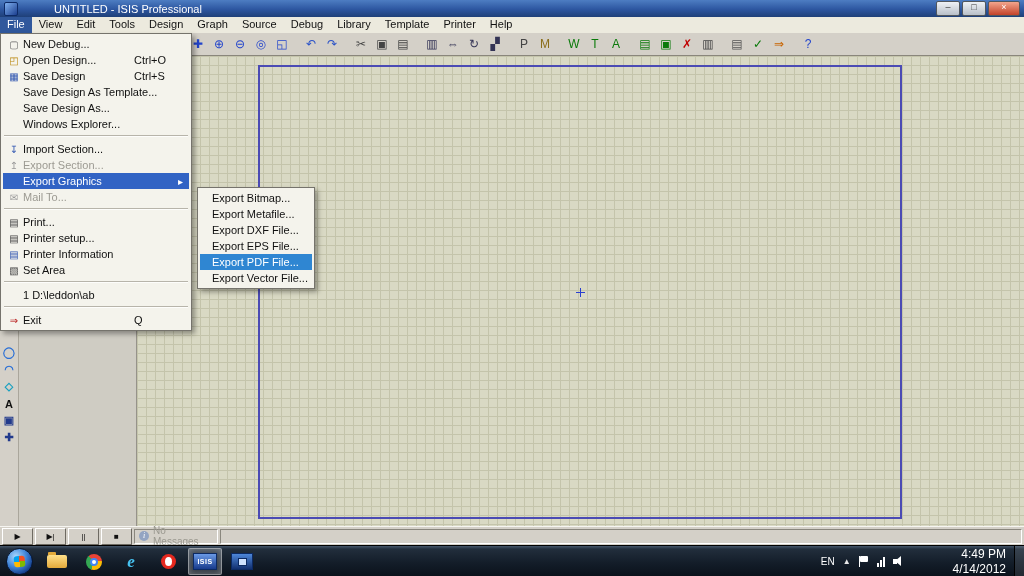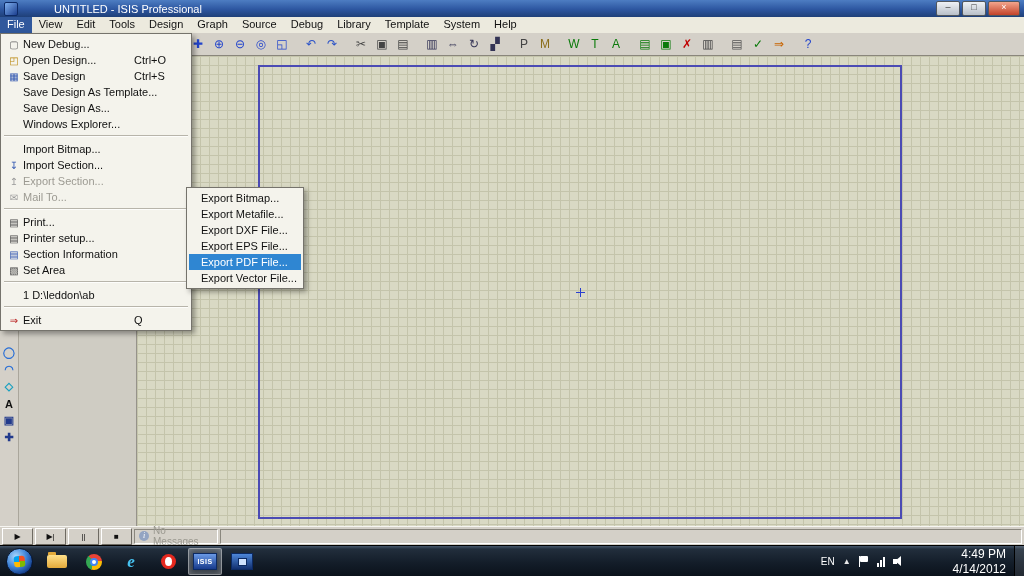--- a/index.html
+++ b/index.html
@@ -46,21 +46,21 @@
     background-size:9px 9px;border-top:1px solid #8a867c;box-sizing:border-box;}
   .sheet-border{position:absolute;left:121px;top:9px;width:644px;height:454px;
     border:2px solid #4b4bb4;box-sizing:border-box;}
   .origin-marker{position:absolute;left:443px;top:232px;width:1px;height:9px;background:#2a3fd0;}
   .origin-marker::after{content:"";position:absolute;left:-4px;top:4px;width:9px;height:1px;background:#2a3fd0;}
 
   
   .menu-panel{position:absolute;background:#f4f3ec;border:1px solid #75736c;
     box-shadow:3px 3px 5px rgba(0,0,0,.35);font-size:11px;padding:2px;z-index:50;color:#111;}
   .file-menu{left:0;top:33px;width:186px;}
-  .submenu{left:186px;top:187px;width:112px;z-index:51;}
+  .submenu{left:197px;top:187px;width:112px;z-index:51;}
   .menu-item{height:16px;display:flex;align-items:center;padding:0 2px;position:relative;white-space:nowrap;}
   .mi-icon{width:18px;text-align:center;font-size:10px;flex:none;}
   .submenu .mi-icon{width:10px;}
   .mi-label{flex:1;}
   .mi-short{margin-left:auto;min-width:44px;text-align:left;flex:none;}
   .submenu .mi-short{min-width:4px;}
   .mi-arrow{width:9px;flex:none;}
   .menu-item.has-submenu .mi-arrow::after{content:"▸";font-size:10px;}
   .menu-item.highlighted{background:#3163c4;color:#fff;}
   .menu-item.highlighted .mi-icon{color:#fff !important;}
@@ -149,21 +149,21 @@
   <span class="mb-item active">File</span>
       <span class="mb-item">View</span>
       <span class="mb-item">Edit</span>
       <span class="mb-item">Tools</span>
       <span class="mb-item">Design</span>
       <span class="mb-item">Graph</span>
       <span class="mb-item">Source</span>
       <span class="mb-item">Debug</span>
       <span class="mb-item">Library</span>
       <span class="mb-item">Template</span>
-      <span class="mb-item">System</span>
+      <span class="mb-item">Printer</span>
       <span class="mb-item">Help</span>
     </div>
 
   <div class="toolbar">
 
   <span class="tool-btn" style="color: rgb(102, 102, 102);">▢</span>
       <span class="tool-btn" style="color: rgb(184, 134, 11);">◰</span>
       <span class="tool-btn" style="color: rgb(47, 85, 176);">▦</span>
       <span class="tool-btn" style="color: rgb(47, 85, 176);">↧</span>
       <span class="tool-btn sep-after" style="color: rgb(47, 85, 176);">↥</span>
@@ -251,41 +251,41 @@
         <span class="mi-arrow"></span>
       </div>
 
       <div class="menu-item sep-after">
         <span class="mi-icon"></span>
         <span class="mi-label">Windows Explorer...</span>
         <span class="mi-short"></span>
         <span class="mi-arrow"></span>
       </div>
 
-      <div class="menu-item">
-        <span class="mi-icon"></span>
-        <span class="mi-label">Import Bitmap...</span>
-        <span class="mi-short"></span>
-        <span class="mi-arrow"></span>
-      </div>
 
       <div class="menu-item">
         <span class="mi-icon" style="color: rgb(47, 85, 176);">↧</span>
         <span class="mi-label">Import Section...</span>
         <span class="mi-short"></span>
         <span class="mi-arrow"></span>
       </div>
 
       <div class="menu-item disabled">
         <span class="mi-icon" style="color: rgb(154, 154, 154);">↥</span>
         <span class="mi-label">Export Section...</span>
         <span class="mi-short"></span>
         <span class="mi-arrow"></span>
       </div>
 
+      <div class="menu-item highlighted has-submenu">
+        <span class="mi-icon"></span>
+        <span class="mi-label">Export Graphics</span>
+        <span class="mi-short"></span>
+        <span class="mi-arrow"></span>
+      </div>
 
       <div class="menu-item disabled sep-after">
         <span class="mi-icon" style="color: rgb(154, 154, 154);">✉</span>
         <span class="mi-label">Mail To...</span>
         <span class="mi-short"></span>
         <span class="mi-arrow"></span>
       </div>
 
       <div class="menu-item">
         <span class="mi-icon" style="color: rgb(68, 68, 68);">▤</span>
@@ -296,21 +296,21 @@
 
       <div class="menu-item">
         <span class="mi-icon" style="color: rgb(68, 68, 68);">▤</span>
         <span class="mi-label">Printer setup...</span>
         <span class="mi-short"></span>
         <span class="mi-arrow"></span>
       </div>
 
       <div class="menu-item">
         <span class="mi-icon" style="color: rgb(47, 85, 176);">▤</span>
-        <span class="mi-label">Section Information</span>
+        <span class="mi-label">Printer Information</span>
         <span class="mi-short"></span>
         <span class="mi-arrow"></span>
       </div>
 
       <div class="menu-item sep-after">
         <span class="mi-icon" style="color: rgb(68, 68, 68);">▧</span>
         <span class="mi-label">Set Area</span>
         <span class="mi-short"></span>
         <span class="mi-arrow"></span>
       </div>

